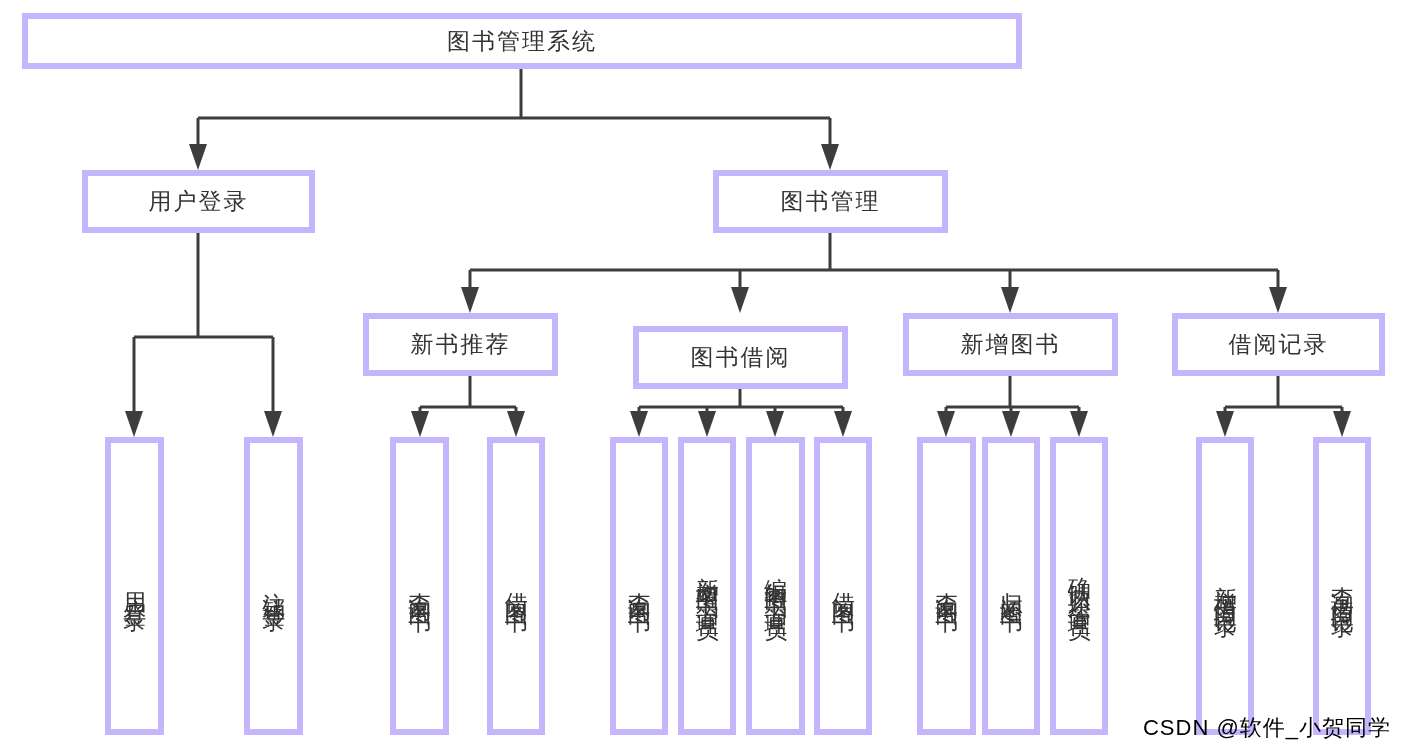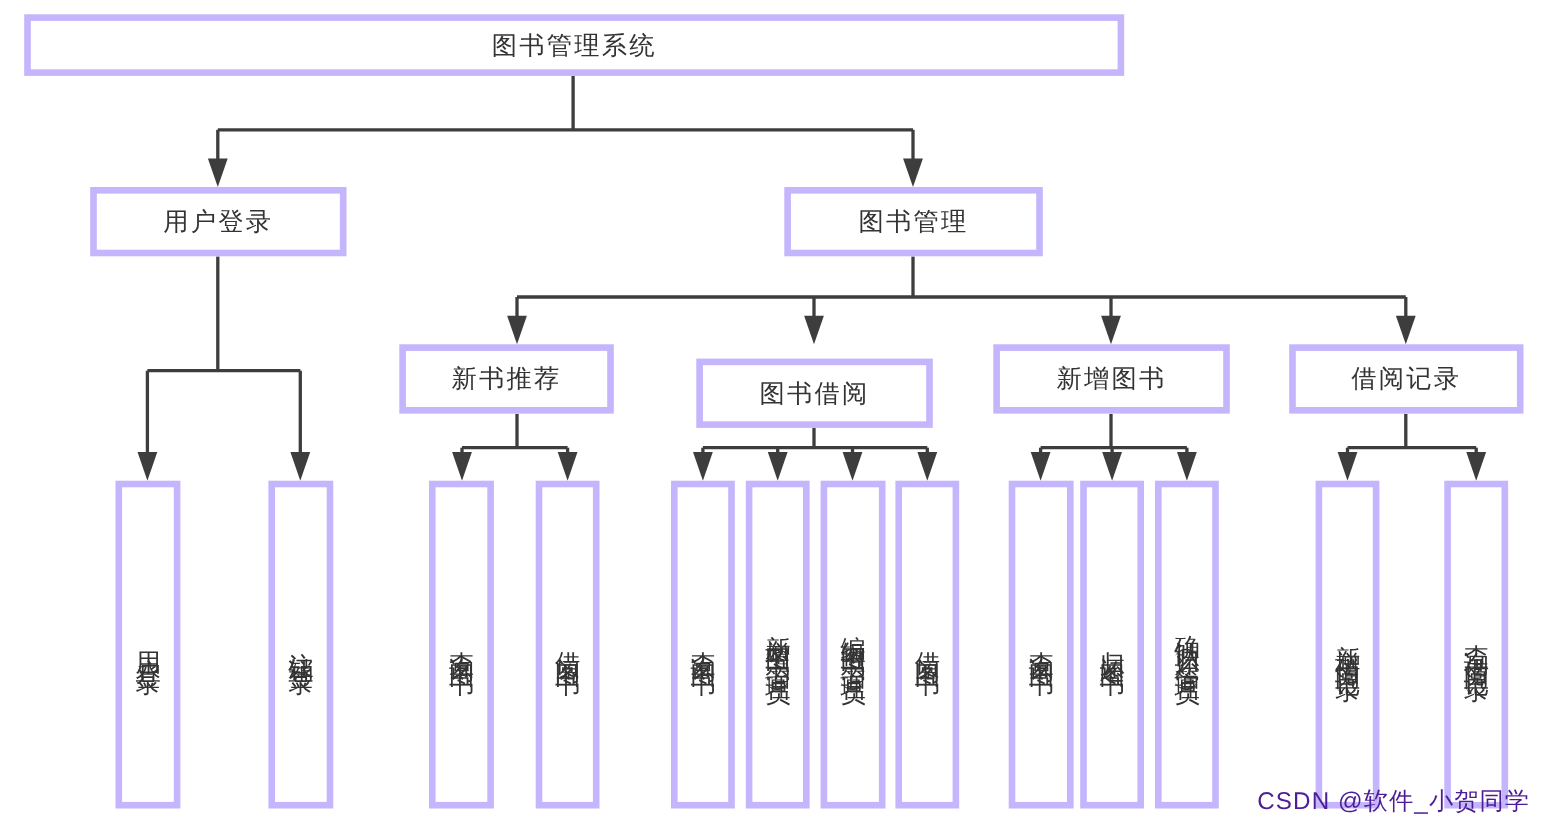--- a/index.html
+++ b/index.html
@@ -16,21 +16,21 @@
   .h-label{font-size:23px;letter-spacing:2px;white-space:nowrap;}
   .lvl{top:170px;height:63px;}
   .lvl2{top:313px;height:63px;}
   .leaf{top:437px;height:298px;}
   .leaf .v-label{
     writing-mode:vertical-rl;text-orientation:mixed;
     font-size:23px;letter-spacing:6px;line-height:1.1;white-space:nowrap;
   }
   .watermark{
     position:absolute;right:14px;bottom:4px;font-size:22px;letter-spacing:1px;
-    color:#4c1d95;white-space:nowrap;
+    color:#000000;white-space:nowrap;
   }
 </style>
 </head>
 <body>
 
 <div class="canvas">
 
   <svg class="connectors" width="1405" height="747" viewBox="0 0 1405 747" fill="none" stroke="#3d3d3d" stroke-width="3">
 
     <path d="M521 69 V118"></path>

